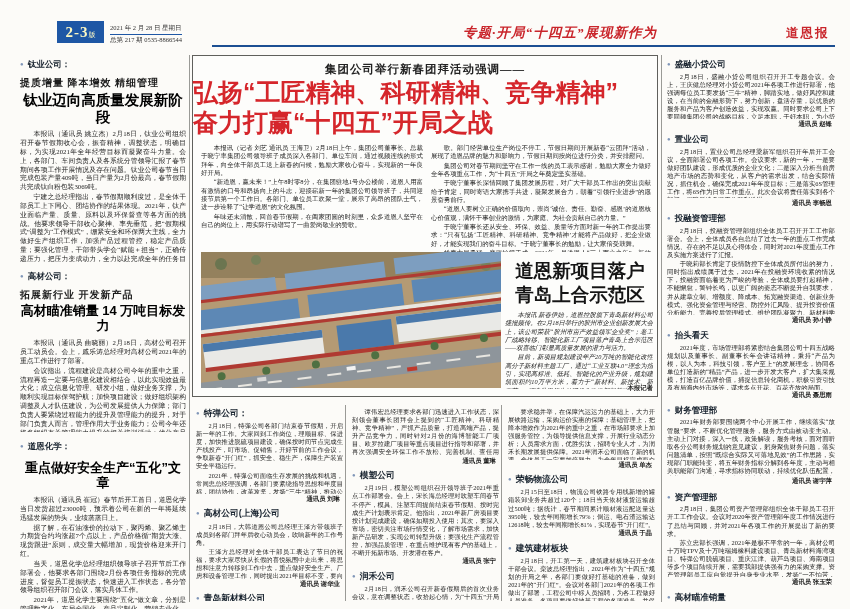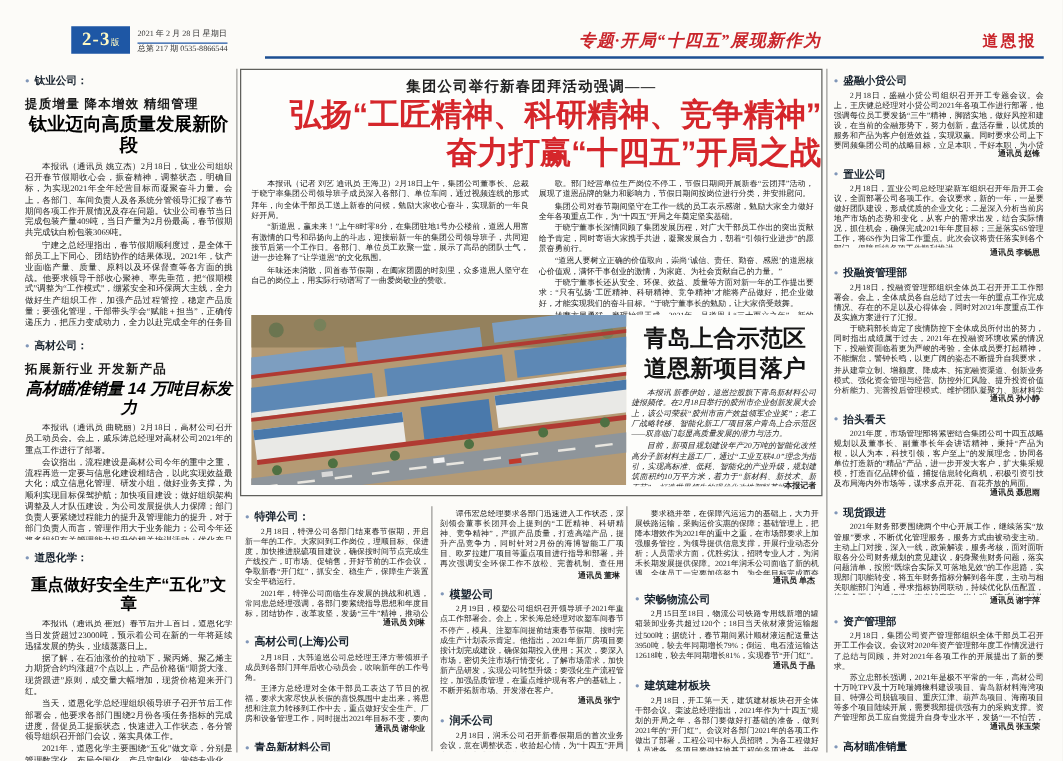--- a/index.html
+++ b/index.html
@@ -27,32 +27,32 @@
              font-family:"Liberation Sans","DejaVu Sans",sans-serif;}
   .bullet{color:#8096b8;font-size:6px;vertical-align:1px;margin-right:4px;}
   p{margin:0 0 1px 0;text-align:justify;text-indent:2em;}
   .byline{text-align:right;font-weight:bold;font-size:6.4px;padding-right:3px;margin:1px 0 2px 0;}
   
   .left-col{position:absolute;left:20px;top:53px;width:166px;}
   .kicker{font-size:10px;font-weight:bold;margin:5px 0 2px 0;letter-spacing:1px;}
   .lhead{font-family:"Liberation Sans","DejaVu Sans",sans-serif;font-weight:bold;text-align:center;
          line-height:1.15;margin:1px 0 5px 0;color:#000;}
   .lhead.h1{font-size:14.5px;font-family:Liberation Serif, serif;}
-  .lhead.h2{font-size:13px;font-style:italic;}
+  .lhead.h2{font-size:13px;}
   .lhead.h3{font-size:13px;}
   .a-body{font-size:6.8px;line-height:1.3;overflow:hidden;}
   .a-body.b1{max-height:133px;}
   .a-body.b2{max-height:93px;}
   .a-body.b3{max-height:152px;}
   
   .center-box{position:absolute;left:192px;top:55px;width:466px;height:342px;border:1px solid #60605c;
               background:#fdfdfb;box-sizing:border-box;}
   .c-kicker{position:absolute;left:0;top:6px;width:100%;text-align:center;font-size:11.5px;
             font-weight:bold;letter-spacing:1px;color:#222;}
-  .c-head{position:absolute;left:0;top:22px;width:100%;text-align:right;color:#d5262b;
+  .c-head{position:absolute;left:0;top:22px;width:100%;text-align:left;color:#d5262b;
           font-family:"Liberation Sans","DejaVu Sans",sans-serif;font-weight:bold;
           font-size:25px;line-height:1.18;letter-spacing:0px;}
   .c-col{position:absolute;font-size:6.4px;line-height:1.3;overflow:hidden;}
   .c-col1{left:8px;top:88px;width:222px;height:102px;}
   .c-col2{left:238px;top:88px;width:220px;height:108px;}
   .photo{position:absolute;left:8px;top:196px;width:300px;height:136px;}
   .sub-head{position:absolute;left:314px;top:203px;width:146px;text-align:center;
             font-family:"Liberation Sans","DejaVu Sans",sans-serif;font-weight:bold;
             font-size:18.5px;line-height:1.3;color:#151515;}
   .sub-body{position:absolute;left:312px;top:255px;width:148px;height:78px;overflow:hidden;
@@ -191,22 +191,22 @@
             <rect x="240" y="119" width="14" height="2" fill="#e8e6e0"></rect>
             <rect x="270" y="119" width="14" height="2" fill="#e8e6e0"></rect>
           <rect x="50" y="114" width="9" height="4" fill="#d8d8d8"></rect>
             <rect x="200" y="122" width="10" height="4" fill="#c0392b"></rect>
             <rect x="140" y="114" width="9" height="4" fill="#f2f2f2"></rect>
         </g>
       </svg>
     </div>
 
     <div class="sub-head">
+      <div>道恩新项目落户</div>
       <div>青岛上合示范区</div>
-      <div>道恩新项目落户</div>
     </div>
     <div class="sub-body">
       <p>本报讯 新春伊始，道恩控股旗下青岛新材料公司捷报频传。在2月18日举行的胶州市企业创新发展大会上，该公司荣获“胶州市亩产效益领军企业奖”；老工厂战略转移、智能化新工厂项目落户青岛上合示范区——双喜临门彰显高质量发展的潜力与活力。</p>
       <p>目前，新项目规划建设年产20万吨的智能化改性高分子新材料主题工厂，通过“工业互联4.0”理念为指引，实现高标准、低耗、智能化的产业升级，规划建筑面积约10万平方米，着力于“新材料、新技术、新工艺”，打造世界领先的现代化改性塑料基地。</p>
 
     </div>
     <div class="sub-byline">本报记者</div>
   </div>
 
   <div class="briefs">
@@ -283,21 +283,21 @@
       <p>于晓莉部长肯定了疫情防控下全体成员所付出的努力，同时指出成绩属于过去，2021年在投融资环境收紧的情况下，投融资面临着更为严峻的考验，全体成员要打起精神，不能懈怠，警钟长鸣，以更广阔的姿态不断提升自我要求，并从建章立制、增额度、降成本、拓宽融资渠道、创新业务模式、强化资金管理与经营、防控外汇风险、提升投资价值分析能力、完善投后管理模式、维护团队凝聚力、新材料学习等多角度全面地部署了2021年度投融资工作安排。她要求全体成员在投融资业务上见真章、总结、深耕，打造全产业链投资格局，为各单位经营发展提供资金支持，维护集团资金链健康可持续发展。</p>
     </div>
     <div class="byline">通讯员 孙小静</div>
 
     <div class="sec-label"><span class="bullet">●</span><span>抬头看天</span></div>
     <div class="r-body cap46">
         <p>2021年度，市场管理部将紧密结合集团公司十四五战略规划以及董事长、副董事长年会讲话精神，秉持“产品为根，以人为本，科技引领，客户至上”的发展理念，协同各单位打造新的“精品”产品，进一步开发大客户，扩大集采规模，打造百亿品牌价值，捕捉信息转化商机，积极引资引技及布局海内外市场等，谋求多点开花、百花齐放的局面。</p>
       </div>
     <div class="byline">通讯员 聂思雨</div>
 
-    <div class="sec-label"><span class="bullet">●</span><span>现货跟进</span></div>
+    <div class="sec-label"><span class="bullet">●</span><span>财务管理部</span></div>
     <div class="r-body cap58">
         <p>2021年财务部要围绕两个中心开展工作，继续落实“放管服”要求，不断优化管理服务，服务方式由被动变主动。主动上门对接，深入一线，政策解读，服务考核，面对面听取各分公司财务规划的意见建议，躬身聚焦财务问题，落实问题清单，按照“既综合实际又可落地见效”的工作思路，实现部门职能转变，将五年财务指标分解到各年度，主动与相关职能部门沟通，寻求指标协同联动，持续优化队伍配置，培养全面人才，打造一支忠诚度高、能力强、素质好、结构合理的专业人才队伍，为集团发展保驾护航。</p>
       </div>
     <div class="byline">通讯员 谢宇萍</div>
 
     <div class="sec-label"><span class="bullet">●</span><span>资产管理部</span></div>
     <div class="r-body cap72">
       <p>2月18日，集团公司资产管理部组织全体干部员工召开开工工作会议。会议对2020年资产管理部年度工作情况进行了总结与回顾，并对2021年各项工作的开展提出了新的要求。</p>
       <p>苏立忠部长强调，2021年是极不平常的一年，高材公司十万吨TPV及十万吨瑞姆橡料建设项目、青岛新材料海湾项目、特弹公司脱硫项目、重庆江津、葫芦岛项目、海南项目等多个项目陆续开展，需要我部提供强有力的采购支撑。资产管理部员工应自觉提升自身专业水平，发扬“一不怕苦，二不怕累”的老黄牛精神、甘于奉献的孺子牛精神、勇于创新的拓荒牛精神，抬头看天，低头看路，团结协作，勇于创新，提升服务、指导、管理、考核水平，为集团的发展贡献力量。</p>
     </div>

